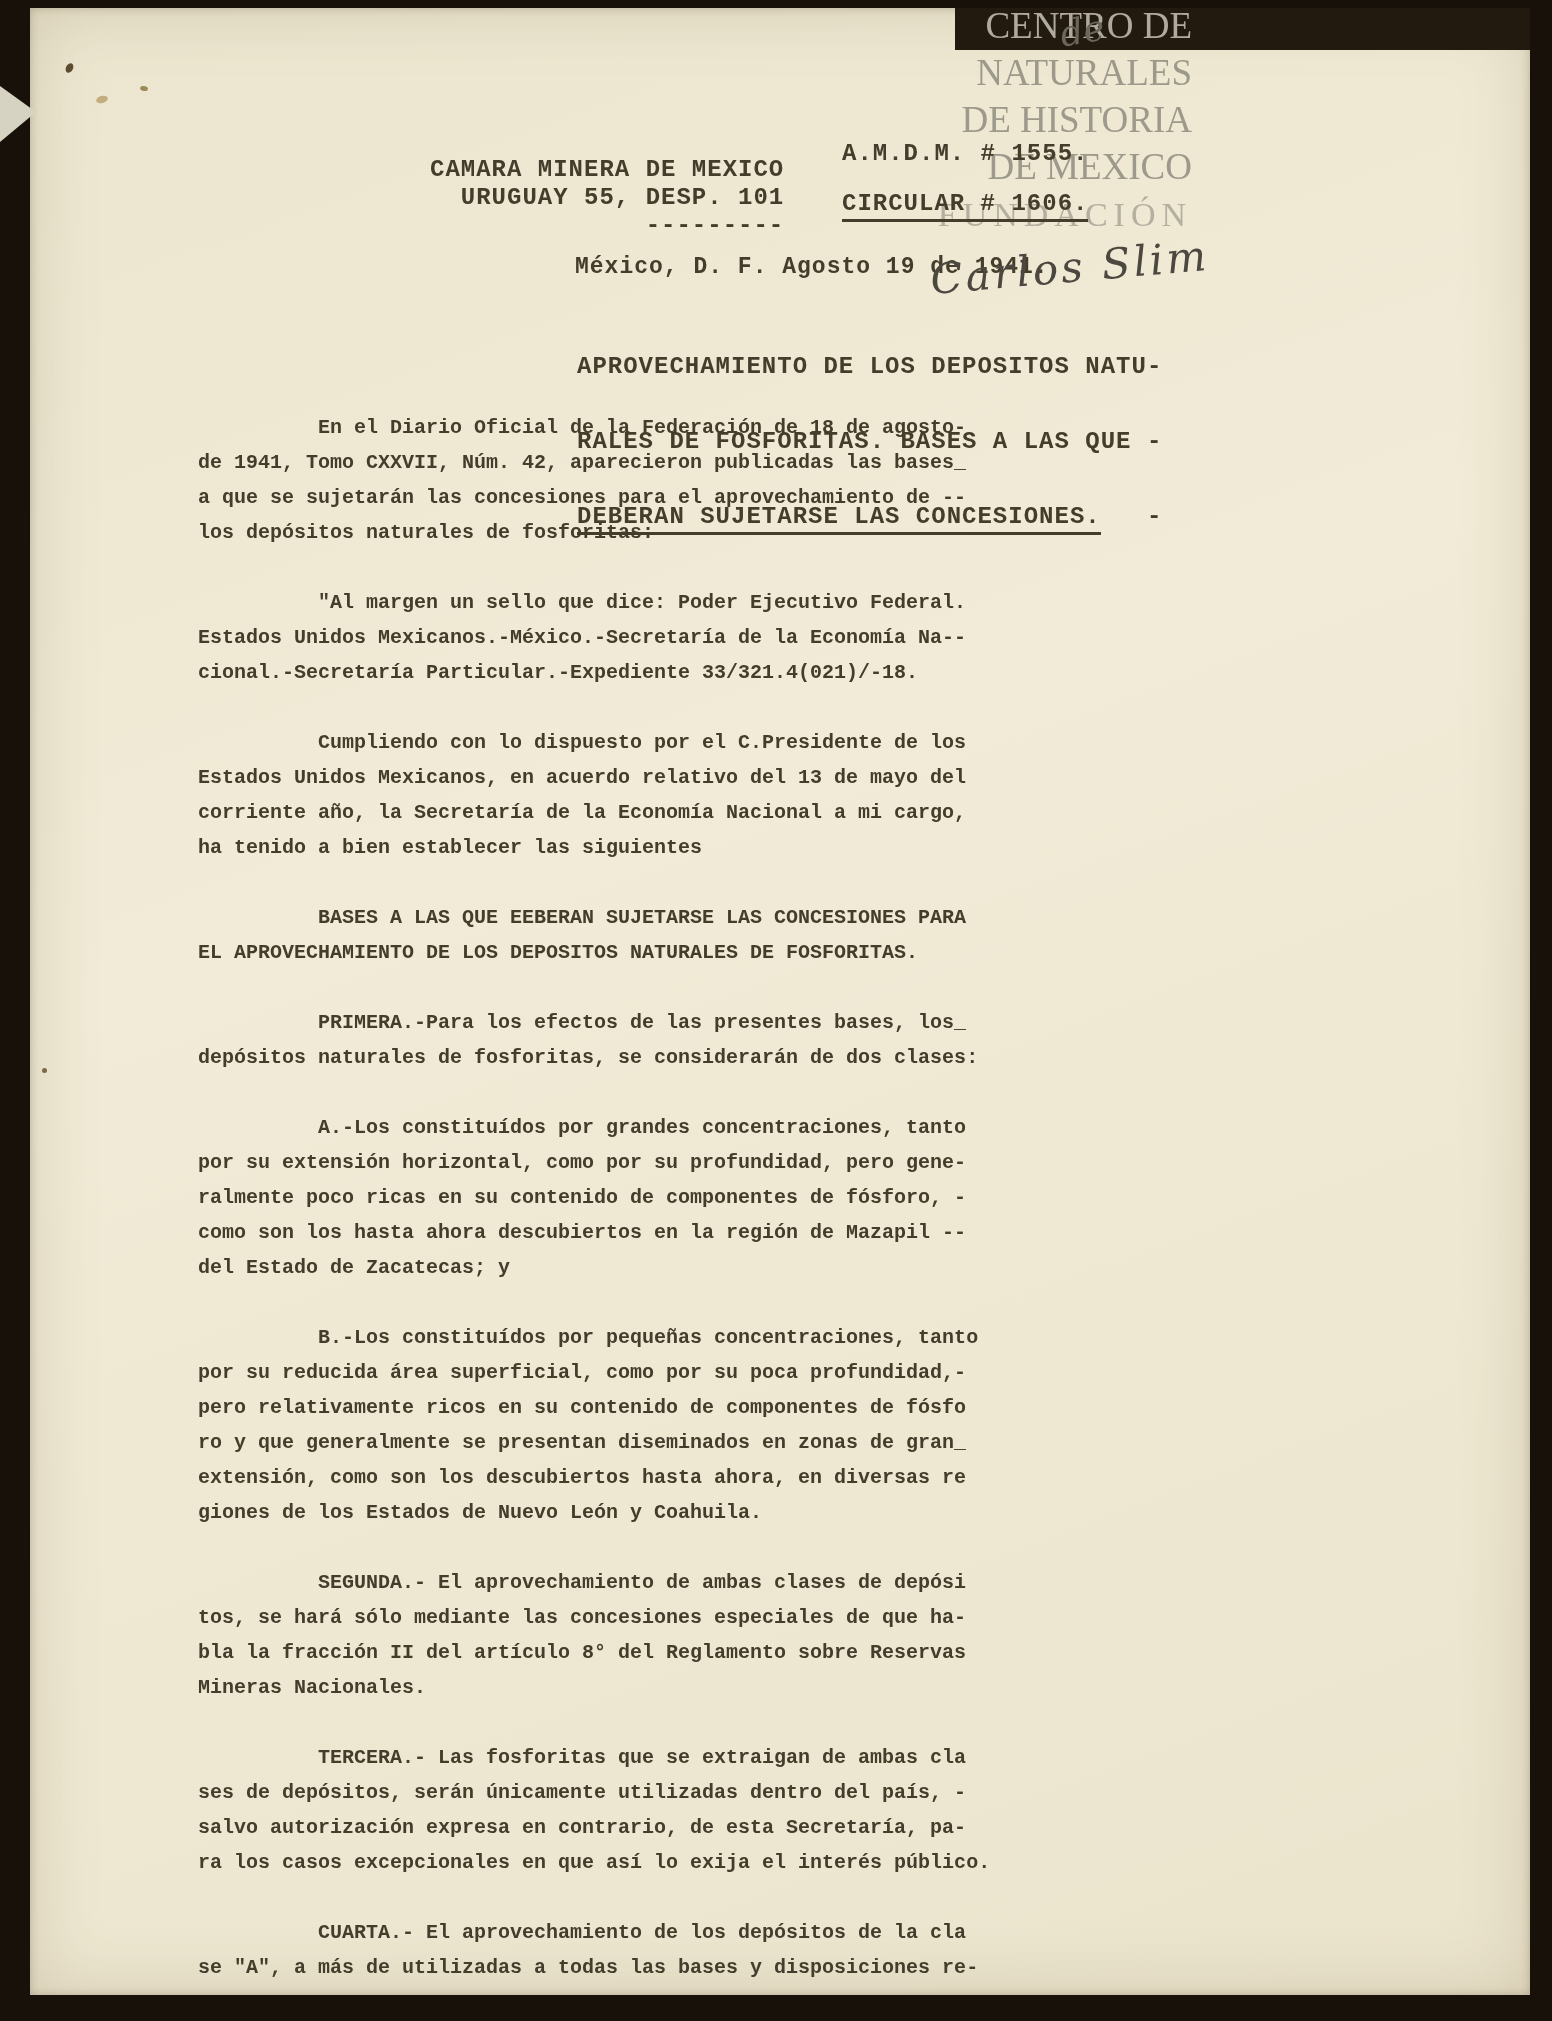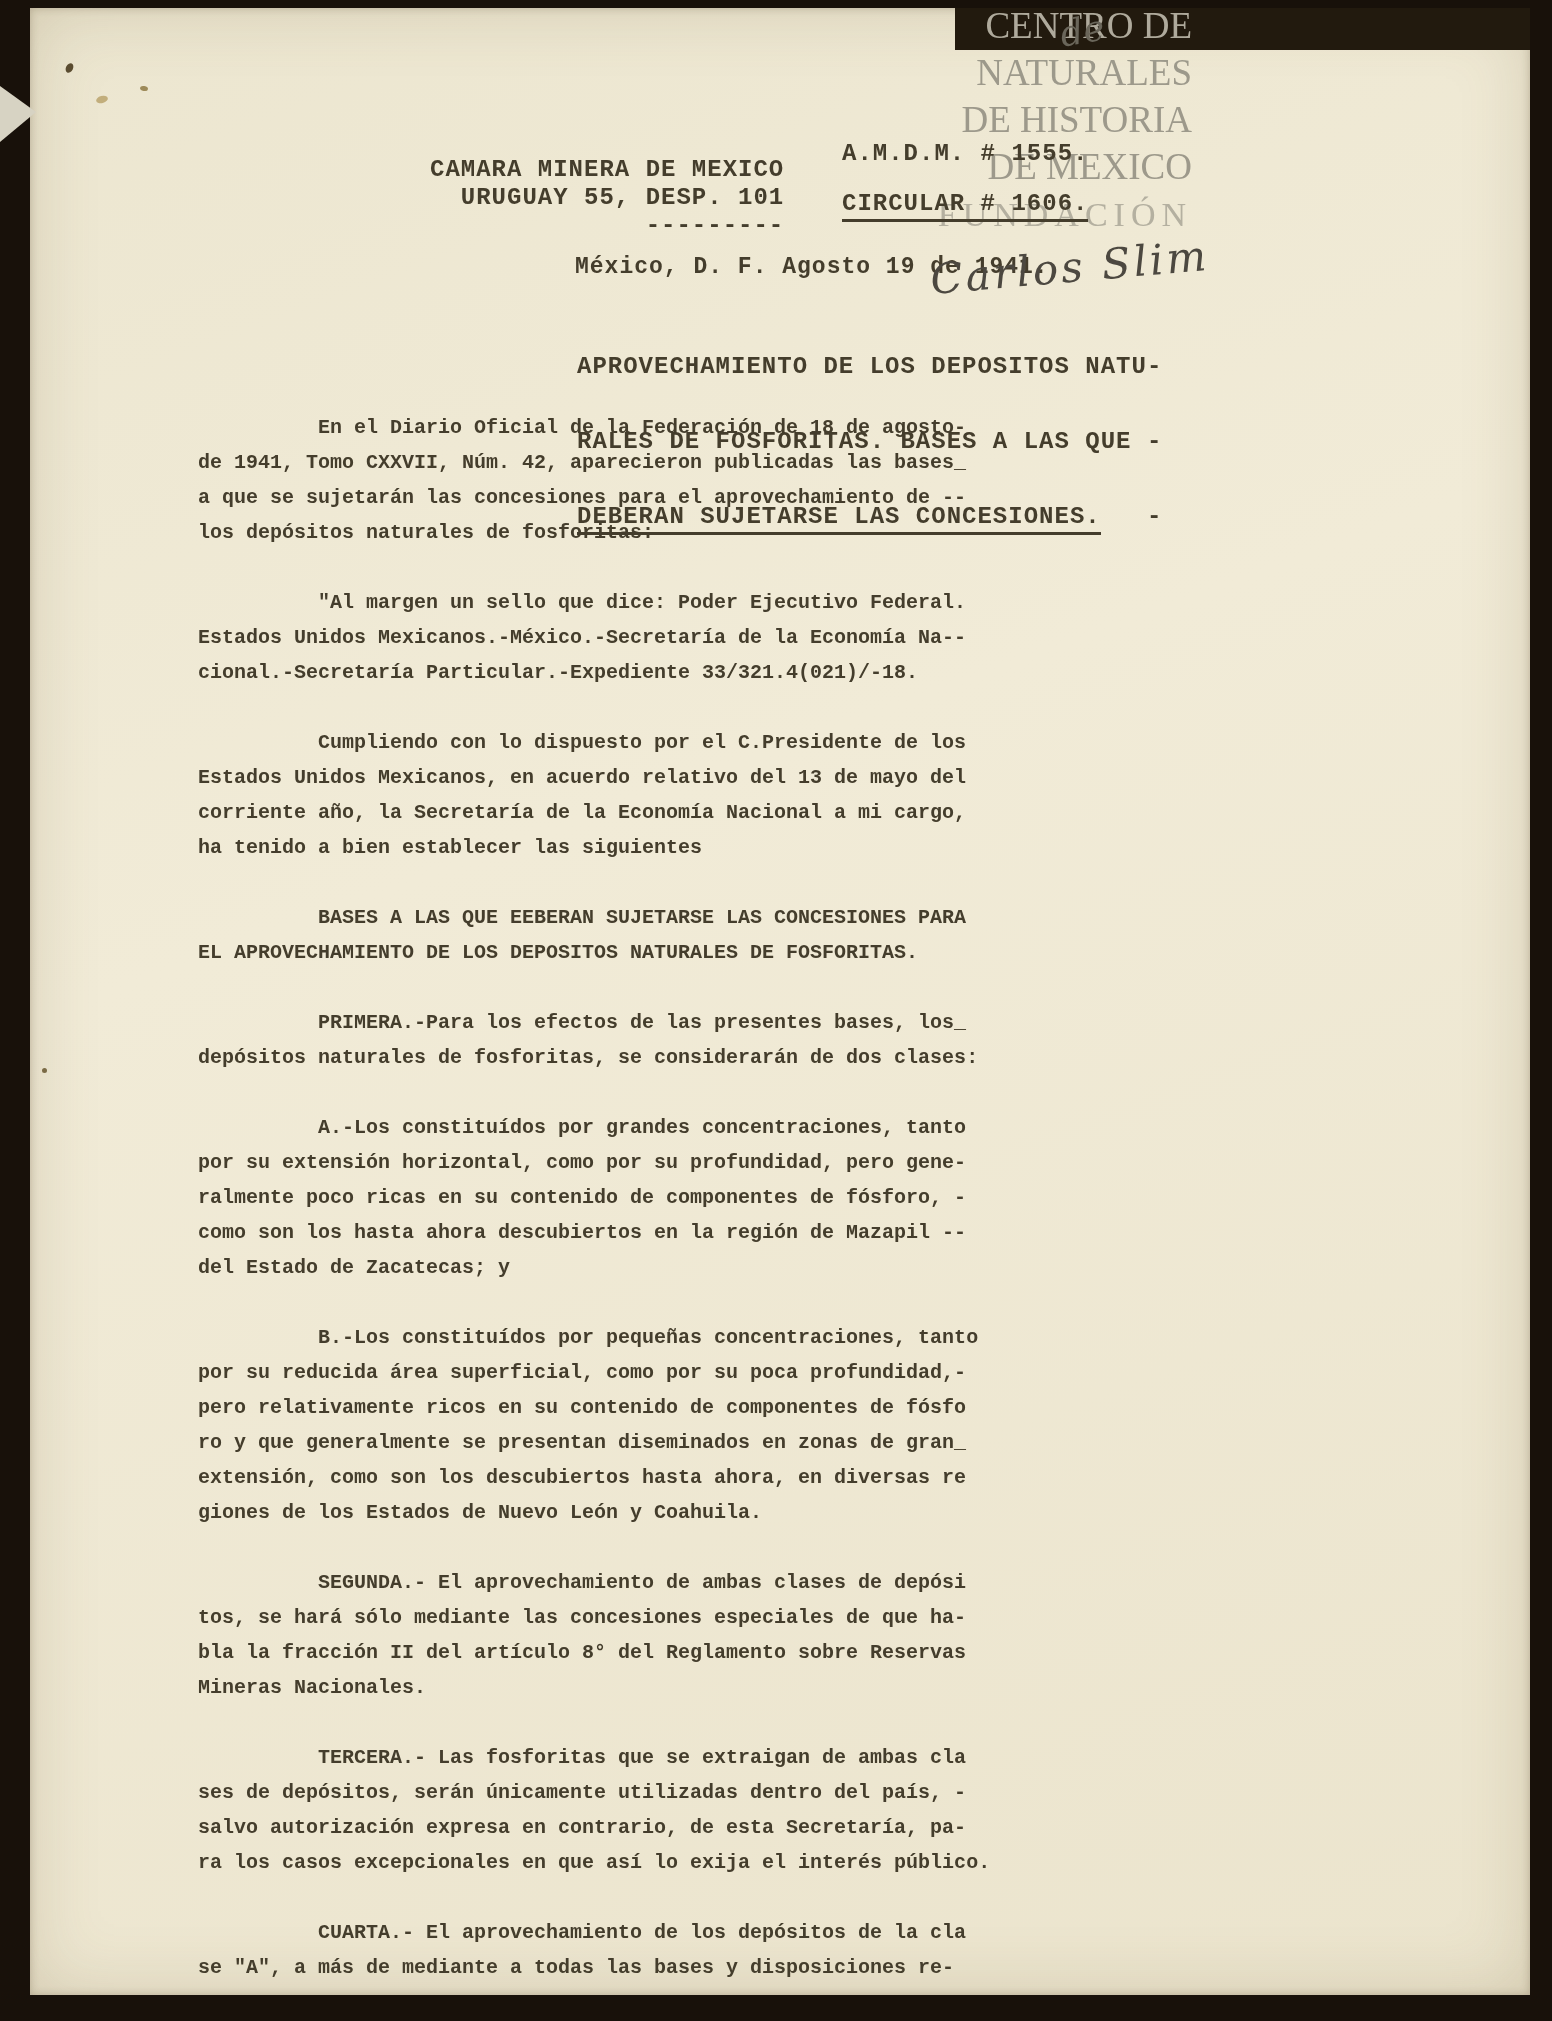--- a/index.html
+++ b/index.html
@@ -135,21 +135,21 @@
 giones de los Estados de Nuevo León y Coahuila.</div>
       <div class="para">          SEGUNDA.- El aprovechamiento de ambas clases de depósi
 tos, se hará sólo mediante las concesiones especiales de que ha-
 bla la fracción II del artículo 8° del Reglamento sobre Reservas
 Mineras Nacionales.</div>
       <div class="para">          TERCERA.- Las fosforitas que se extraigan de ambas cla
 ses de depósitos, serán únicamente utilizadas dentro del país, -
 salvo autorización expresa en contrario, de esta Secretaría, pa-
 ra los casos excepcionales en que así lo exija el interés público.</div>
       <div class="para">          CUARTA.- El aprovechamiento de los depósitos de la cla
-se "A", a más de mediante a todas las bases y disposiciones re-</div>
+se "A", a más de utilizadas a todas las bases y disposiciones re-</div>
     </div>
 
     <div class="scribble">de</div>
     <div class="signature">Carlos Slim</div>
 
     <div class="speck speck1"></div>
     <div class="speck speck2"></div>
     <div class="speck speck3"></div>
     <div class="speck speck4"></div>
   </div>

